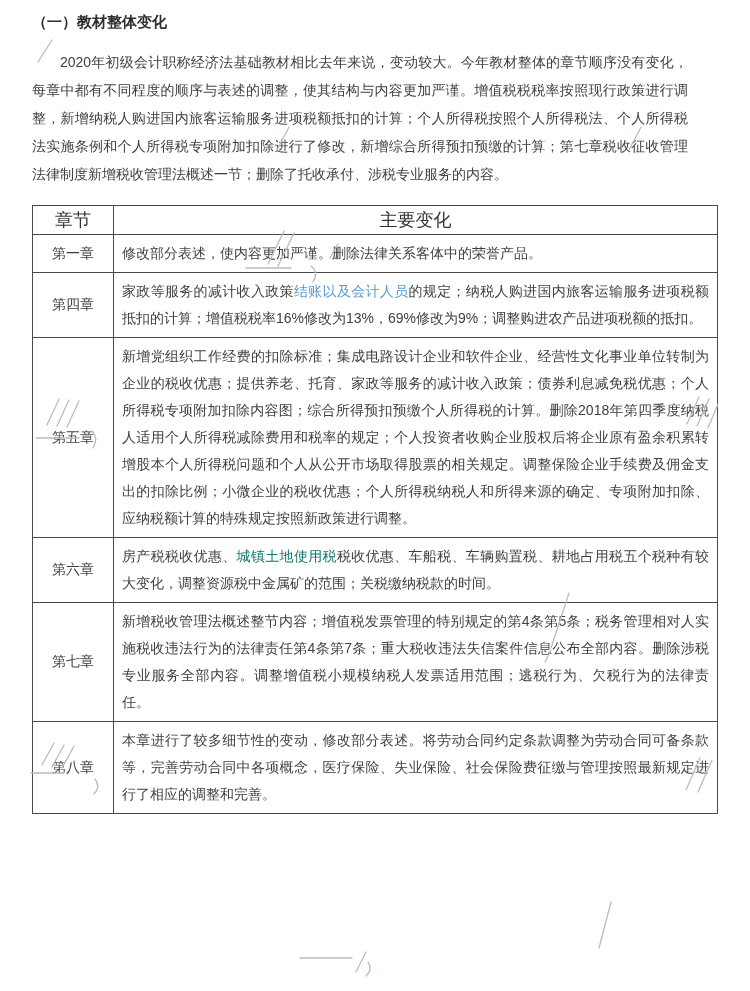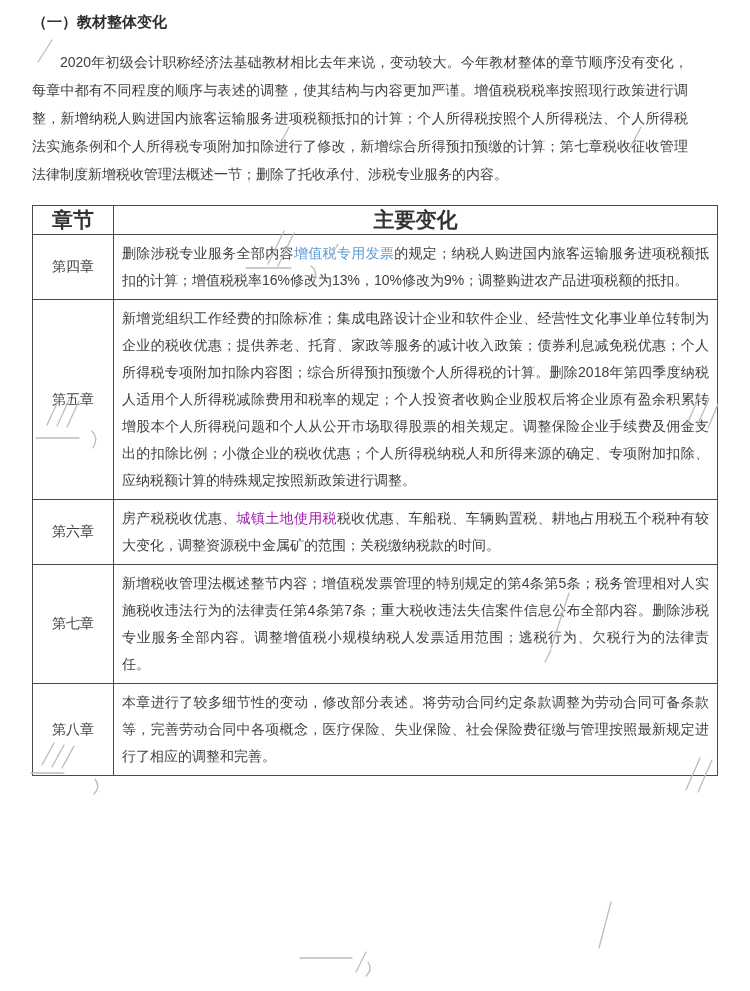--- a/index.html
+++ b/index.html
@@ -37,22 +37,22 @@
     width:686px;
     border-collapse:collapse;
     table-layout:fixed;
     font-size:14px;
   }
   .changes-table th, .changes-table td {
     border:1px solid #4a4a4a;
   }
   .changes-table th {
     height:28px;
-    font-size:21px;
-    font-weight:bold;
+    font-size:18px;
+    font-weight:normal;
     text-align:center;
     color:#333333;
     padding:0;
   }
   .changes-table col.chapter-col { width:81px; }
   .changes-table td.chapter {
     text-align:center;
     vertical-align:middle;
     color:#3f3f3f;
     padding:0 2px;
@@ -87,30 +87,34 @@
       <col>
     </colgroup>
     <thead>
       <tr>
         <th>章节</th>
         <th>主要变化</th>
       </tr>
     </thead>
     <tbody>
         <tr>
+          <td class="chapter">第一章</td>
+          <td class="changes"><span>修改部分表述，使内容更加严谨。删除法律关系客体中的荣誉产品。</span></td>
+        </tr>
+        <tr>
           <td class="chapter">第四章</td>
-          <td class="changes"><span>删除涉税专业服务全部内容</span><span class="inline-link" style="color: rgb(91, 155, 213);">增值税专用发票</span><span>的规定；纳税人购进国内旅客运输服务进项税额抵扣的计算；增值税税率16%修改为13%，10%修改为9%；调整购进农产品进项税额的抵扣。</span></td>
+          <td class="changes"><span>家政等服务的减计收入政策</span><span class="inline-link" style="color: rgb(91, 155, 213);">结账以及会计人员</span><span>的规定；纳税人购进国内旅客运输服务进项税额抵扣的计算；增值税税率16%修改为13%，69%修改为9%；调整购进农产品进项税额的抵扣。</span></td>
         </tr>
         <tr>
           <td class="chapter">第五章</td>
           <td class="changes"><span>新增党组织工作经费的扣除标准；集成电路设计企业和软件企业、经营性文化事业单位转制为企业的税收优惠；提供养老、托育、家政等服务的减计收入政策；债券利息减免税优惠；个人所得税专项附加扣除内容图；综合所得预扣预缴个人所得税的计算。删除2018年第四季度纳税人适用个人所得税减除费用和税率的规定；个人投资者收购企业股权后将企业原有盈余积累转增股本个人所得税问题和个人从公开市场取得股票的相关规定。调整保险企业手续费及佣金支出的扣除比例；小微企业的税收优惠；个人所得税纳税人和所得来源的确定、专项附加扣除、应纳税额计算的特殊规定按照新政策进行调整。</span></td>
         </tr>
         <tr>
           <td class="chapter">第六章</td>
-          <td class="changes"><span>房产税税收优惠、</span><span class="inline-link" style="color: #a21caf;">城镇土地使用税</span><span>税收优惠、车船税、车辆购置税、耕地占用税五个税种有较大变化，调整资源税中金属矿的范围；关税缴纳税款的时间。</span></td>
+          <td class="changes"><span>房产税税收优惠、</span><span class="inline-link" style="color: #0f766e;">城镇土地使用税</span><span>税收优惠、车船税、车辆购置税、耕地占用税五个税种有较大变化，调整资源税中金属矿的范围；关税缴纳税款的时间。</span></td>
         </tr>
         <tr>
           <td class="chapter">第七章</td>
           <td class="changes"><span>新增税收管理法概述整节内容；增值税发票管理的特别规定的第4条第5条；税务管理相对人实施税收违法行为的法律责任第4条第7条；重大税收违法失信案件信息公布全部内容。删除涉税专业服务全部内容。调整增值税小规模纳税人发票适用范围；逃税行为、欠税行为的法律责任。</span></td>
         </tr>
         <tr>
           <td class="chapter">第八章</td>
           <td class="changes"><span>本章进行了较多细节性的变动，修改部分表述。将劳动合同约定条款调整为劳动合同可备条款等，完善劳动合同中各项概念，医疗保险、失业保险、社会保险费征缴与管理按照最新规定进行了相应的调整和完善。</span></td>
         </tr>
       </tbody>

